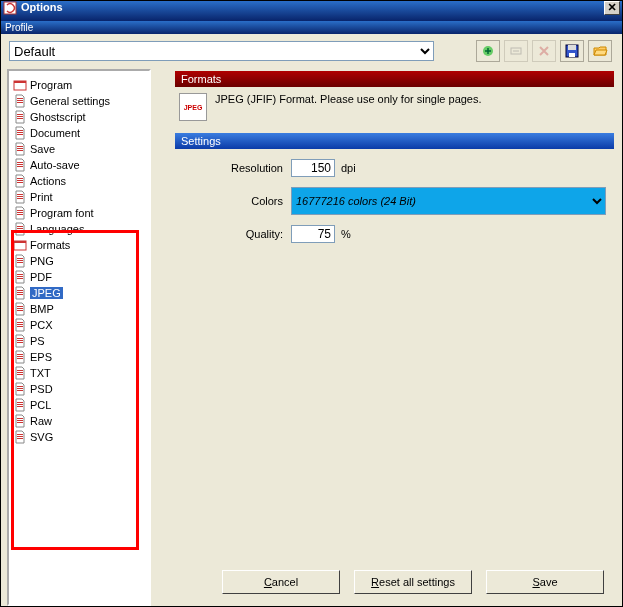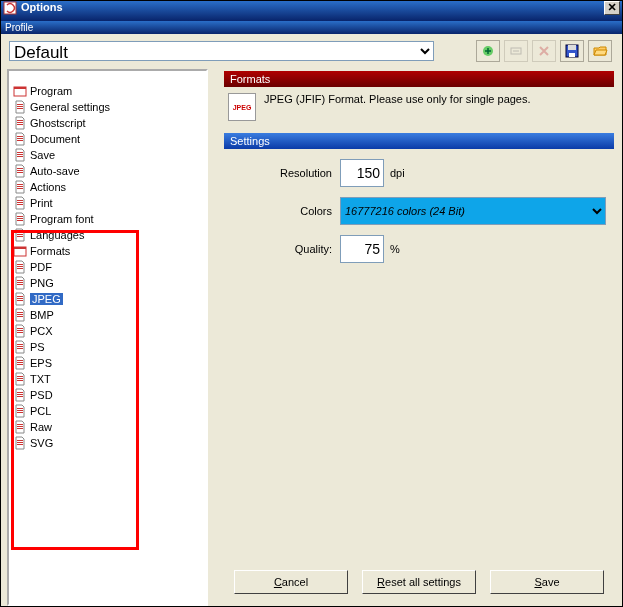--- a/index.html
+++ b/index.html
@@ -5,44 +5,44 @@
   * { box-sizing: border-box; }
   body { margin: 0; font-family: Tahoma, Arial, sans-serif; font-size: 11px; background: #ece9d8; width: 623px; height: 607px; overflow: hidden; }
   .window { width: 623px; height: 607px; border: 1px solid #000; display: flex; flex-direction: column; background: #ece9d8; }
   .titlebar { background: linear-gradient(#2a6ec8, #08246b); color: #fff; display: flex; align-items: flex-start; height: 20px; padding: 0 2px; }
   .titlebar .icon { width: 14px; height: 14px; margin-right: 4px; display: inline-flex; align-items: center; justify-content: center; }
   .titlebar .title { flex: 1; font-weight: bold; }
   .titlebar .close { width: 16px; height: 14px; background: #d4d0c8; border: 1px solid #fff; border-right-color: #404040; border-bottom-color: #404040; color: #000; text-align: center; line-height: 11px; font-family: Arial; font-size: 11px; font-weight: bold; cursor: pointer; }
   .profilebar { background: linear-gradient(#2a6ec8, #08246b); color: #fff; padding: 1px 4px; font-size: 10px; }
   .toolbar-row { display: flex; align-items: center; padding: 6px 10px 6px 8px; gap: 8px; border-bottom: 1px solid #ece9d8; }
   .profile-select { flex: 1; max-width: 425px; }
-  .profile-select select { width: 100%; font-size: 17px; height: 20px; background: #fff; border: 1px solid #7f9db9; }
+  .profile-select select { width: 100%; font-size: 13px; height: 20px; background: #fff; border: 1px solid #7f9db9; }
   .tb-buttons { display: flex; gap: 4px; margin-left: auto; }
   .tb-btn { width: 24px; height: 22px; background: #ece9d8; border: 1px solid #aca899; display: flex; align-items: center; justify-content: center; cursor: pointer; }
   .tb-btn.disabled { opacity: 0.45; cursor: default; }
   .main { flex: 1; display: flex; overflow: hidden; }
-  .tree { width: 201px; background: #fff; border: 2px inset #fff; margin: 0 8px 0 6px; overflow: auto; padding: 12px 0; position: relative; }
+  .tree { width: 144px; background: #fff; border: 2px inset #fff; margin: 0 16px 0 6px; overflow: auto; padding: 6px 0; position: relative; }
   .tree ul { list-style: none; margin: 0; padding: 0; }
   .tree > ul { padding-left: 2px; }
   .tree li { white-space: nowrap; }
   .node { display: flex; align-items: center; height: 16px; padding: 0 2px; cursor: default; }
   .node .ticon { width: 14px; height: 14px; margin-right: 3px; display: inline-flex; align-items: center; justify-content: center; flex-shrink: 0; }
   .node .label { color: #000; }
   .node.selected .label { background: #316ac5; color: #fff; padding: 0 2px; }
   .children { padding-left: 18px; }
   .redbox { position: absolute; left: 2px; top: 159px; width: 128px; height: 320px; border: 3px solid #ff0000; pointer-events: none; }
   .rightpane { flex: 1; padding: 2px 8px 0 8px; display: flex; flex-direction: column; overflow: hidden; }
   .section-header { background: linear-gradient(#b00000, #6a0000); color: #fff; padding: 2px 6px; font-size: 11px; }
   .section-header.blue { background: linear-gradient(#3a7de0, #0b3ba8); }
   .format-desc { display: flex; align-items: flex-start; gap: 8px; padding: 6px 4px 12px 4px; }
   .format-desc .fdicon { width: 28px; height: 28px; background: #fff; border: 1px solid #999; display: flex; align-items: center; justify-content: center; font-size: 7px; color: #c00; font-weight: bold; }
   .settings-body { padding: 10px 8px; }
   .form-row { display: flex; align-items: center; margin-bottom: 10px; }
   .form-row label { width: 100px; text-align: right; margin-right: 8px; }
-  .num-input { width: 44px; text-align: right; font-size: 14px; border: 1px solid #7f9db9; padding: 1px 3px; height: 28px; }
+  .num-input { width: 44px; text-align: right; font-size: 12px; border: 1px solid #7f9db9; padding: 1px 3px; height: 18px; }
   .unit { margin-left: 6px; }
   .colors-select { flex: 1; font-size: 11px; height: 28px; border: 1px solid #7f9db9; background: #0ea5e9; font-style: italic; }
   .footer { display: flex; justify-content: flex-end; gap: 14px; padding: 10px 10px 12px 10px; }
   .footer button { width: 118px; height: 24px; font-size: 11px; font-family: Tahoma, Arial, sans-serif; background: #ece9d8; border: 1px solid #404040; border-top-color: #fff; border-left-color: #fff; cursor: pointer; }
   .u { text-decoration: underline; }
   svg { display: block; }
 </style>
 </head>
 <body>
 
@@ -247,34 +247,34 @@
               <li>
                 <div class="node">
                   <span class="ticon">
                     <svg width="14" height="14" viewBox="0 0 14 14">
                       <path d="M3 1h6l2 2v10H3z" fill="#fff" stroke="#888"></path>
                       <rect x="4" y="4" width="6" height="1" fill="#c33"></rect>
                       <rect x="4" y="6" width="6" height="1" fill="#c33"></rect>
                       <rect x="4" y="8" width="6" height="1" fill="#c33"></rect>
                     </svg>
                   </span>
+                  <span class="label">PNG</span>
+                </div>
+              </li>
+              <li>
+                <div class="node">
+                  <span class="ticon">
+                    <svg width="14" height="14" viewBox="0 0 14 14">
+                      <path d="M3 1h6l2 2v10H3z" fill="#fff" stroke="#888"></path>
+                      <rect x="4" y="4" width="6" height="1" fill="#c33"></rect>
+                      <rect x="4" y="6" width="6" height="1" fill="#c33"></rect>
+                      <rect x="4" y="8" width="6" height="1" fill="#c33"></rect>
+                    </svg>
+                  </span>
                   <span class="label">PDF</span>
-                </div>
-              </li>
-              <li>
-                <div class="node">
-                  <span class="ticon">
-                    <svg width="14" height="14" viewBox="0 0 14 14">
-                      <path d="M3 1h6l2 2v10H3z" fill="#fff" stroke="#888"></path>
-                      <rect x="4" y="4" width="6" height="1" fill="#c33"></rect>
-                      <rect x="4" y="6" width="6" height="1" fill="#c33"></rect>
-                      <rect x="4" y="8" width="6" height="1" fill="#c33"></rect>
-                    </svg>
-                  </span>
-                  <span class="label">PNG</span>
                 </div>
               </li>
               <li>
                 <div class="node selected">
                   <span class="ticon">
                     <svg width="14" height="14" viewBox="0 0 14 14">
                       <path d="M3 1h6l2 2v10H3z" fill="#fff" stroke="#888"></path>
                       <rect x="4" y="4" width="6" height="1" fill="#c33"></rect>
                       <rect x="4" y="6" width="6" height="1" fill="#c33"></rect>
                       <rect x="4" y="8" width="6" height="1" fill="#c33"></rect>

